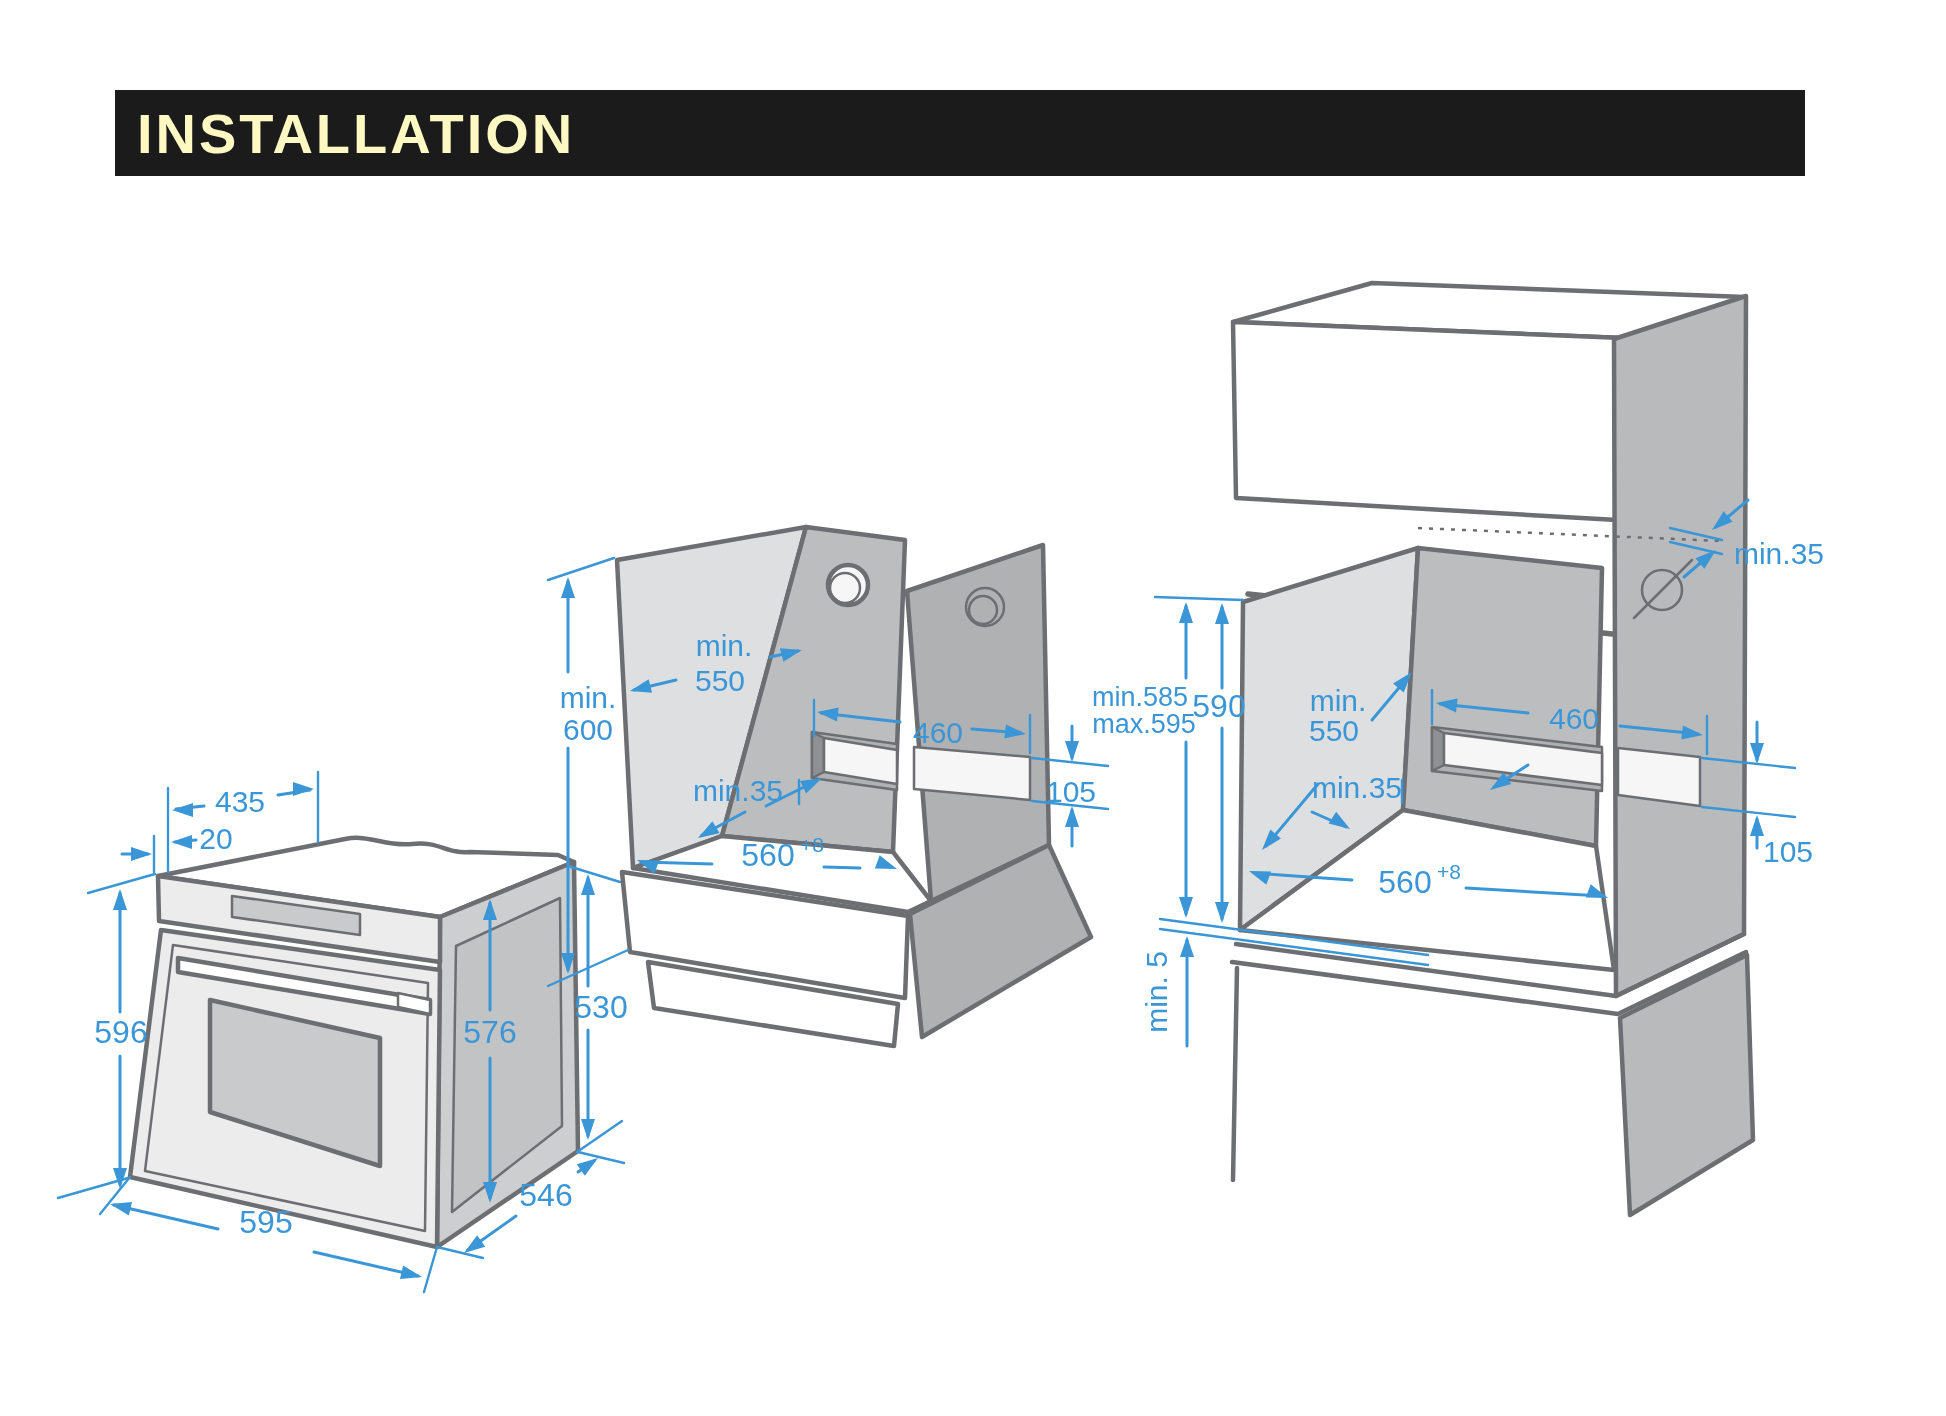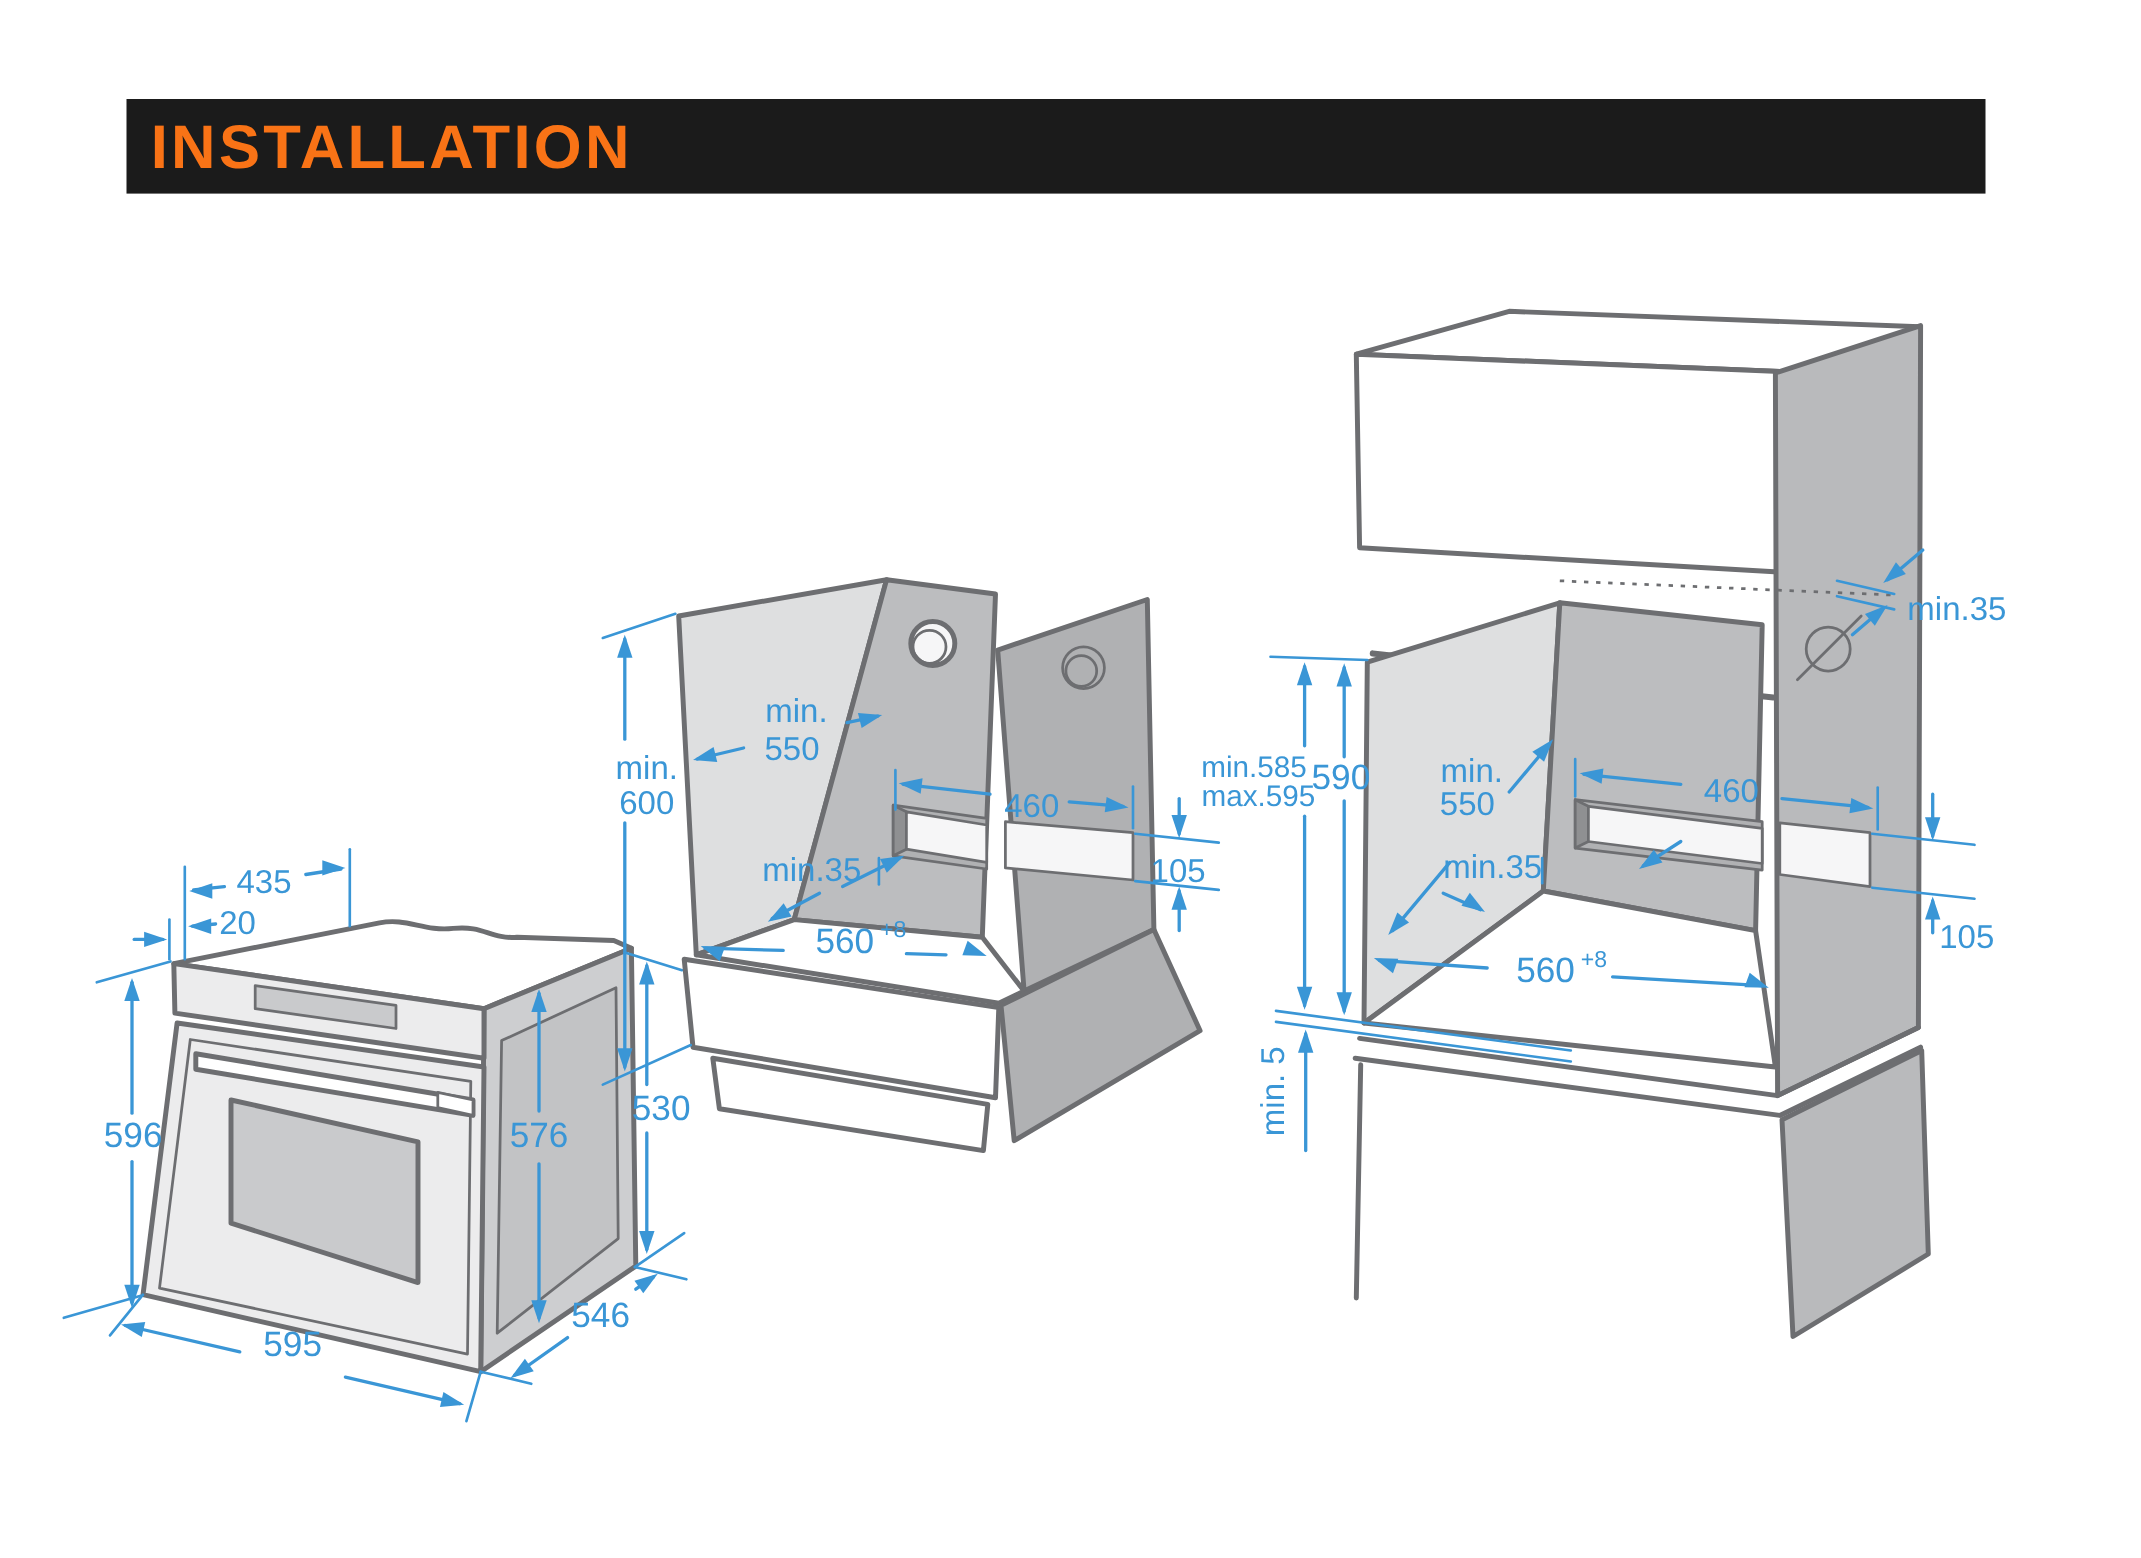--- a/index.html
+++ b/index.html
@@ -1,20 +1,20 @@
 <!DOCTYPE html>
 <html><head>
 <meta charset="utf-8">
 <style>
   html,body{margin:0;padding:0;background:#ffffff;}
   #page{position:relative;width:1946px;height:1416px;background:#ffffff;overflow:hidden;
         font-family:"Liberation Sans",sans-serif;}
   #hdr{position:absolute;left:115px;top:90px;width:1690px;height:86px;background:#1b1b1b;
        display:flex;align-items:center;}
-  #hdr h1{margin:0 0 0 22px;color:#f97316;font-size:56px;font-weight:bold;letter-spacing:3px;
+  #hdr h1{margin:0 0 0 22px;color:#fef9c3;font-size:56px;font-weight:bold;letter-spacing:3px;
           font-family:"Liberation Sans",sans-serif;}
   svg{position:absolute;left:0;top:0;}
   .ol{fill:none;stroke:#6d6e71;stroke-width:4.5;stroke-linejoin:round;stroke-linecap:round;}
   .ol2{fill:none;stroke:#6d6e71;stroke-width:2.5;stroke-linejoin:round;stroke-linecap:round;}
   .ol5{fill:none;stroke:#6d6e71;stroke-width:5.5;stroke-linejoin:round;stroke-linecap:round;}
   .fw{fill:#ffffff;}.fl{fill:#dedfe0;}.fm{fill:#bcbdbf;}.fd{fill:#b0b1b3;}.fp{fill:#b9babc;}
   .fg{fill:#c9cacc;}.fe{fill:#ececed;}.fs{fill:#cdced0;}.fi{fill:#c2c3c5;}.fx{fill:#8f9092;}
   .fv{fill:#f6f6f7;}
   .dim{stroke:#3a96d6;stroke-width:3;fill:none;stroke-linecap:round;}
   .ext{stroke:#3a96d6;stroke-width:2.4;fill:none;stroke-linecap:round;}

